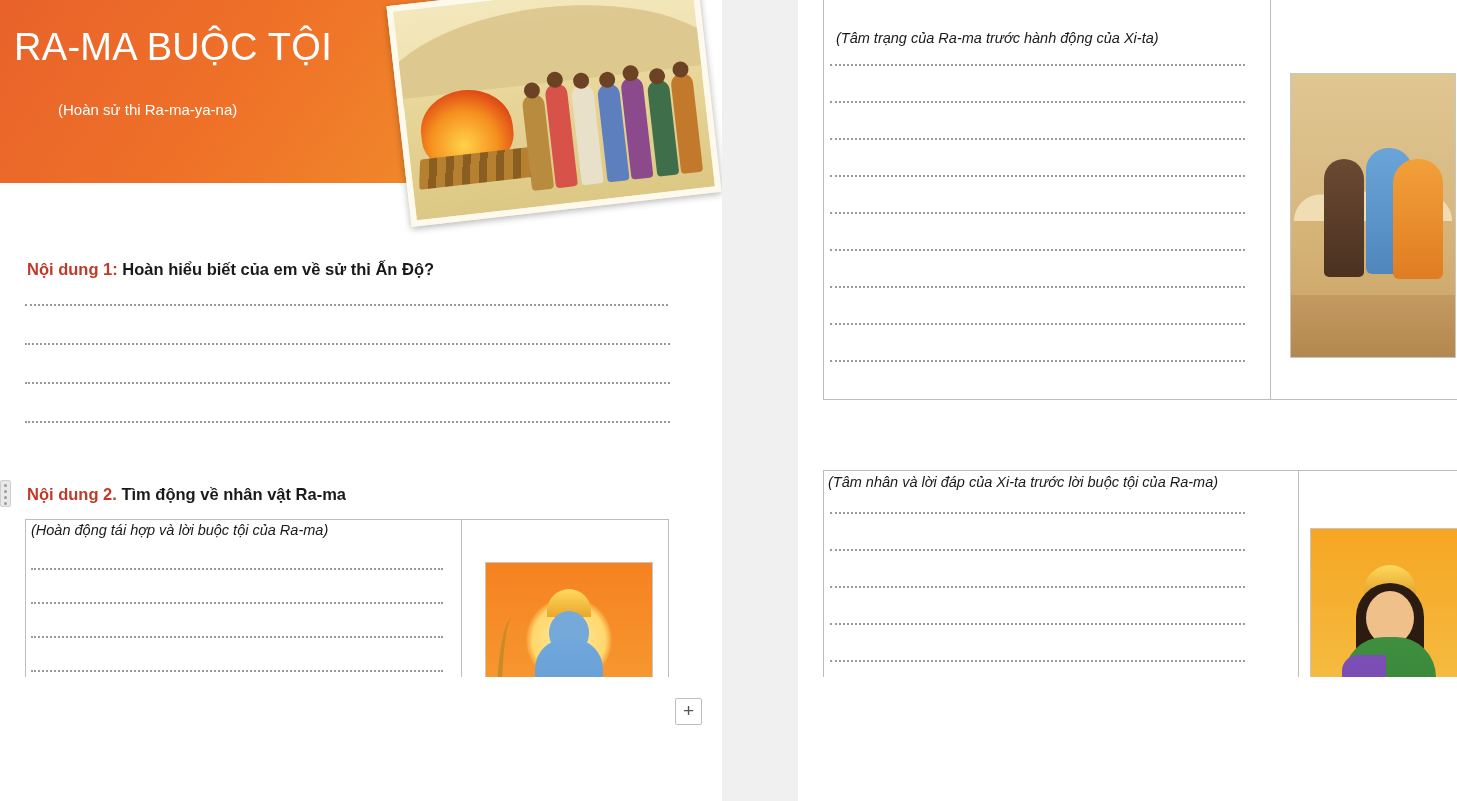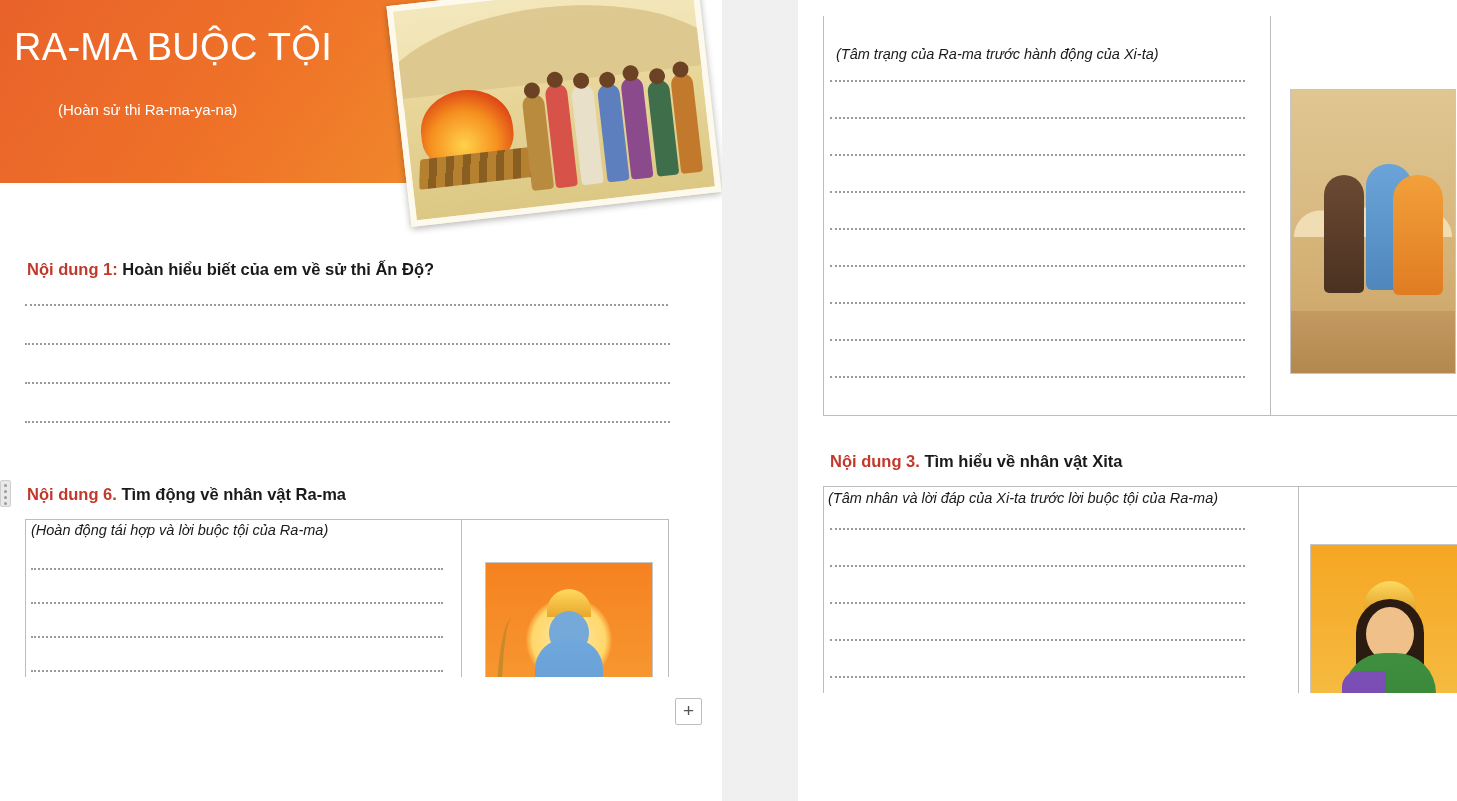--- a/index.html
+++ b/index.html
@@ -31,21 +31,21 @@
   .page-gap {
     position: absolute;
     left: 722px;
     top: 0;
     width: 76px;
     height: 801px;
     background: #f0f0f0;
   }
   .page-right {
     left: 798px;
-    top: 16px;
+    top: 0;
     width: 659px;
     height: 677px;
     text-decoration: underline;
   }
 
   
   .banner {
     position: absolute;
     left: 0;
     top: 0;
@@ -355,21 +355,21 @@
   <div class="heading" style="left:27px; top:260px;">
     <span>Nội dung 1:</span><span class="plain"> Hoàn hiểu biết của em về sử thi Ấn Độ?</span>
   </div>
 
   <div class="dotline" style="left:25px; top:304px; width:643px;"></div>
   <div class="dotline" style="left:25px; top:343px; width:645px;"></div>
   <div class="dotline" style="left:25px; top:382px; width:645px;"></div>
   <div class="dotline" style="left:25px; top:421px; width:645px;"></div>
 
   <div class="heading" style="left:27px; top:485px;">
-    <span>Nội dung 6.</span><span class="plain"> Tìm động về nhân vật Ra-ma</span>
+    <span>Nội dung 2.</span><span class="plain"> Tìm động về nhân vật Ra-ma</span>
   </div>
 
   <div class="box" style="left:25px; top:519px; width:644px; height:290px;"></div>
   <div class="vdiv" style="left:461px; top:519px; height:290px;"></div>
 
   <div class="box-caption" style="left:31px; top:522px;">(Hoàn động tái hợp và lời buộc tội của Ra-ma)</div>
 
   <div class="dotline" style="left:31px; top:568px; width:412px;"></div>
   <div class="dotline" style="left:31px; top:602px; width:412px;"></div>
   <div class="dotline" style="left:31px; top:636px; width:412px;"></div>
@@ -418,23 +418,20 @@
   <div class="dotline" style="left:32px; top:360px; width:415px;"></div>
 
   <div class="pic pic-temple pic-border" style="left:492px; top:73px; width:166px; height:285px;">
     <div class="tp-arches"></div>
     <div class="tp-dark"></div>
     <div class="tp-blue"></div>
     <div class="tp-orange"></div>
     <div class="tp-floor"></div>
   </div>
 
-  <div class="heading" style="left:32px; top:436px;">
-    <span>Nội dung 3.</span><span class="plain"> Tìm hiểu về nhân vật Xita</span>
-  </div>
 
   <div class="box" style="left:25px; top:470px; width:644px; height:340px;"></div>
   <div class="vdiv" style="left:500px; top:470px; height:340px;"></div>
 
   <div class="box-caption" style="left:30px; top:474px;">(Tâm nhân và lời đáp của Xi-ta trước lời buộc tội của Ra-ma)</div>
 
   <div class="dotline" style="left:32px; top:512px; width:415px;"></div>
   <div class="dotline" style="left:32px; top:549px; width:415px;"></div>
   <div class="dotline" style="left:32px; top:586px; width:415px;"></div>
   <div class="dotline" style="left:32px; top:623px; width:415px;"></div>

